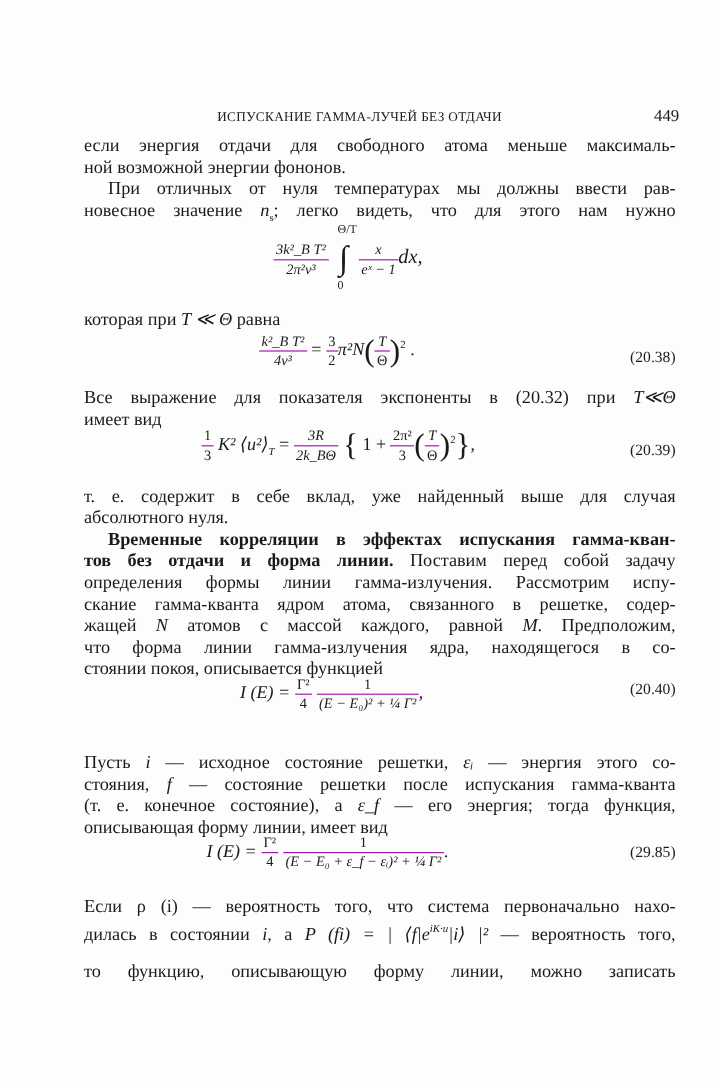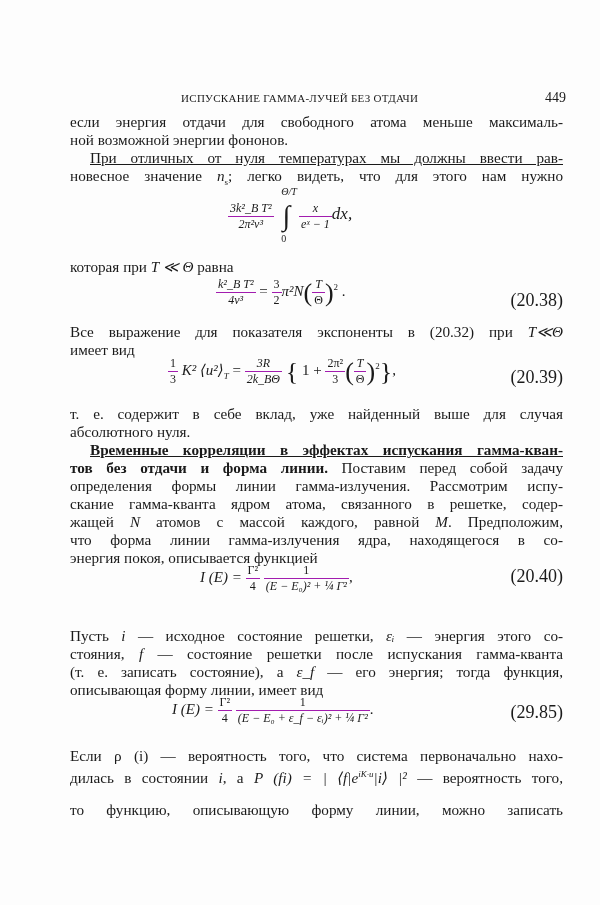--- a/index.html
+++ b/index.html
@@ -5,32 +5,32 @@
   html, body { margin: 0; padding: 0; background: #fdfdfd; }
   body { width: 600px; height: 905px; position: relative; overflow: hidden;
          font-family: "Liberation Serif", "DejaVu Serif", serif; color: #1a1a1a; }
   .page { position: absolute; left: 0; top: 0; width: 600px; height: 905px; }
   .header { position: absolute; top: 92px; left: 181px; width: 385px; height: 16px; }
   .running-head { position: absolute; left: 0; top: 0; font-size: 11px; letter-spacing: 0.3px; }
   .page-number { position: absolute; right: 0; top: -2px; font-size: 14px; }
   .line { position: absolute; left: 70px; width: 493px; font-size: 15.2px; line-height: 18px;
           white-space: nowrap; text-align: justify; text-align-last: justify; }
   .line.last { text-align-last: left; }
-  .indent { left: 90px; width: 473px; text-decoration: underline; }
+  .indent { left: 90px; width: 473px; }
   i, .it { font-style: italic; }
   b { font-weight: bold; }
   .eq { position: absolute; font-size: 15px; white-space: nowrap; }
-  .eqnum { position: absolute; right: 37px; font-size: 18px; }
+  .eqnum { position: absolute; right: 37px; font-size: 13px; }
   .frac { display: inline-block; vertical-align: middle; text-align: center; }
   .frac > span { display: block; padding: 0 2px; }
   .frac > .num { border-bottom: 1px solid #a21caf; }
   .frac.sm { font-size: 12px; }
   sup, sub { font-size: 9px; }
   .int { display: inline-block; position: relative; vertical-align: middle; font-size: 28px; width: 18px; text-align: center; }
-  .int .up { position: absolute; top: -14px; left: 4px; font-size: 10px; font-style: italic; }
+  .int .up { position: absolute; top: -14px; left: 4px; font-size: 10px; }
   .int .lo { position: absolute; bottom: -12px; left: 4px; font-size: 10px; }
   .big { font-size: 26px; vertical-align: middle; }
 </style>
 </head>
 <body>
 
 <div class="page">
 
   <div class="header">
     <span class="running-head">ИСПУСКАНИЕ ГАММА-ЛУЧЕЙ БЕЗ ОТДАЧИ</span>
@@ -107,21 +107,21 @@
   <div class="line last" style="top:423px">абсолютного нуля.</div>
 
   <div class="line indent" style="top:441px"><b>Временные корреляции в эффектах испускания гамма-кван-</b></div>
   <div class="line" style="top:477px">определения формы линии гамма-излучения. Рассмотрим испу-</div>
   <div class="line" style="top:459px"><b>тов без отдачи и форма линии.</b><span> Поставим перед собой задачу</span></div>
   <div class="line" style="top:495px">скание гамма-кванта ядром атома, связанного в решетке, содер-</div>
   <div class="line" style="top:513px">
     <span>жащей</span> <i>N</i> <span>атомов с массой каждого, равной</span> <i>M</i><span>. Предположим,</span>
   </div>
   <div class="line" style="top:531px">что форма линии гамма-излучения ядра, находящегося в со-</div>
-  <div class="line last" style="top:549px">энергия покоя, описывается функцией</div>
+  <div class="line last" style="top:549px">стоянии покоя, описывается функцией</div>
 
   <div class="eq" style="top:563px; left:200px">
     <i>I (E) =</i>
     <span class="frac sm">
       <span class="num">Γ²</span>
       <span class="den">4</span>
     </span>
     <span class="frac sm">
       <span class="num">1</span>
       <span class="den it">(E − E₀)² + ¼ Γ²</span>
@@ -129,21 +129,21 @@
   </div>
   <div class="eqnum" style="top:566px">(20.40)</div>
 
   <div class="line" style="top:627px">
     <span>Пусть</span> <i>i</i> <span>— исходное состояние решетки,</span> <i>εᵢ</i> <span>— энергия этого со-</span>
   </div>
   <div class="line" style="top:645px">
     <span>стояния,</span> <i>f</i> <span>— состояние решетки после испускания гамма-кванта</span>
   </div>
   <div class="line" style="top:663px">
-    <span>(т. е. записать состояние), а</span> <i>ε_f</i> <span>— его энергия; тогда функция,</span>
+    <span>(т. е. конечное состояние), а</span> <i>ε_f</i> <span>— его энергия; тогда функция,</span>
   </div>
   <div class="line last" style="top:681px">описывающая форму линии, имеет вид</div>
 
   <div class="eq" style="top:695px; left:172px">
     <i>I (E) =</i>
     <span class="frac sm">
       <span class="num">Γ²</span>
       <span class="den">4</span>
     </span>
     <span class="frac sm">

